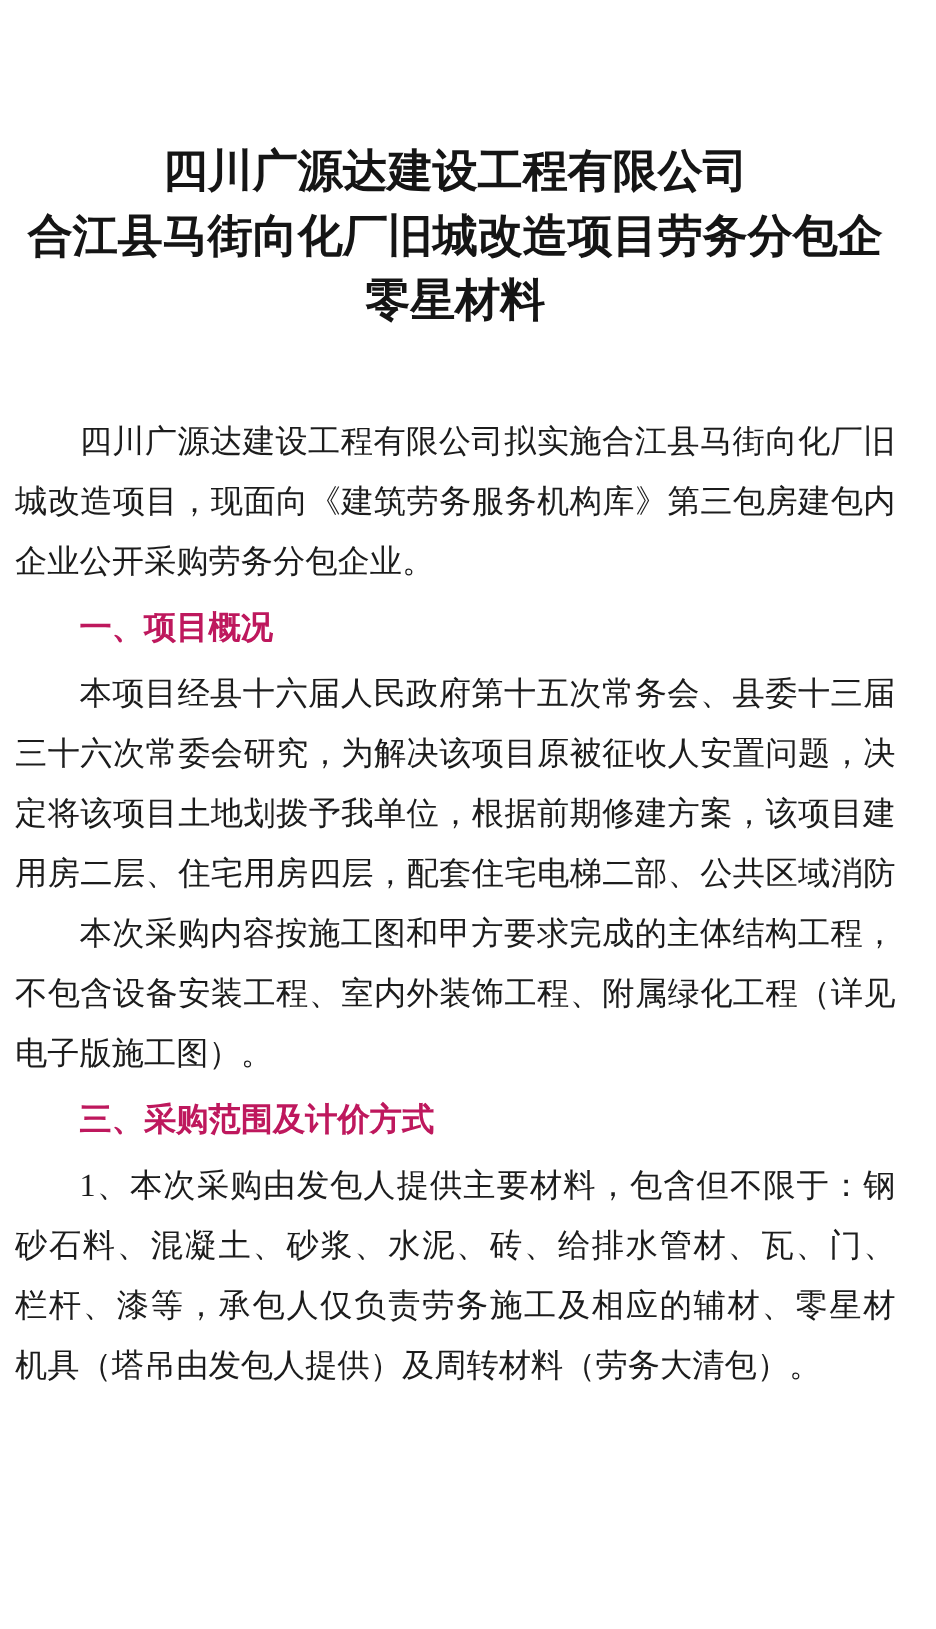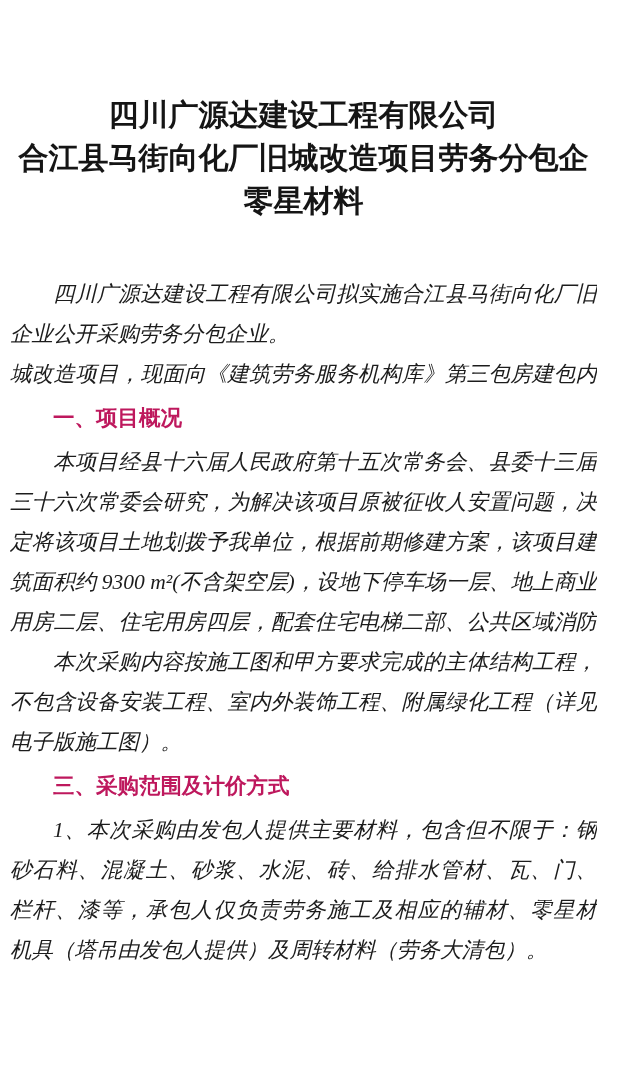--- a/index.html
+++ b/index.html
@@ -40,21 +40,20 @@
     font-size: 21.5px;
   }
   .line {
     height: 40px;
     line-height: 40px;
     overflow: hidden;
     text-align: justify;
     text-align-last: justify;
     text-justify: distribute;
     text-justify: inter-character;
-    font-style: italic;
   }
   .line.first { text-indent: 2em; }
   .line.last  { text-align-last: left; }
   .heading {
     height: 40px;
     line-height: 40px;
     margin: 4px 0 4px 0;
     font-weight: bold;
     font-size: 21.5px;
     color: #be185d;
@@ -71,31 +70,30 @@
   <header class="doc-title">
       <div class="title-line first">四川广源达建设工程有限公司</div>
       <div class="title-line">合江县马街向化厂旧城改造项目劳务分包企</div>
       <div class="title-line last">零星材料</div>
     </header>
 
   <main class="doc-body">
 
     <div class="para">
         <div class="line first">四川广源达建设工程有限公司拟实施合江县马街向化厂旧</div>
+        <div class="line">城改造项目，现面向《建筑劳务服务机构库》第三包房建包内</div>
         <div class="line last">企业公开采购劳务分包企业。</div>
-        <div class="line">城改造项目，现面向《建筑劳务服务机构库》第三包房建包内</div>
       </div>
 
     <section>
       <div class="heading">一、项目概况</div>
       <div class="para">
           <div class="line first">本项目经县十六届人民政府第十五次常务会、县委十三届</div>
           <div class="line">三十六次常委会研究，为解决该项目原被征收人安置问题，决</div>
           <div class="line">定将该项目土地划拨予我单位，根据前期修建方案，该项目建</div>
-          <div class="line">筑面积约 9300 m²(不含架空层)，设地下停车场一层、地上商业</div>
           <div class="line">用房二层、住宅用房四层，配套住宅电梯二部、公共区域消防</div>
         </div>
     </section>
 
     <section>
       <div class="para">
           <div class="line first">本次采购内容按施工图和甲方要求完成的主体结构工程，</div>
           <div class="line">不包含设备安装工程、室内外装饰工程、附属绿化工程（详见</div>
           <div class="line last">电子版施工图）。</div>
         </div>

